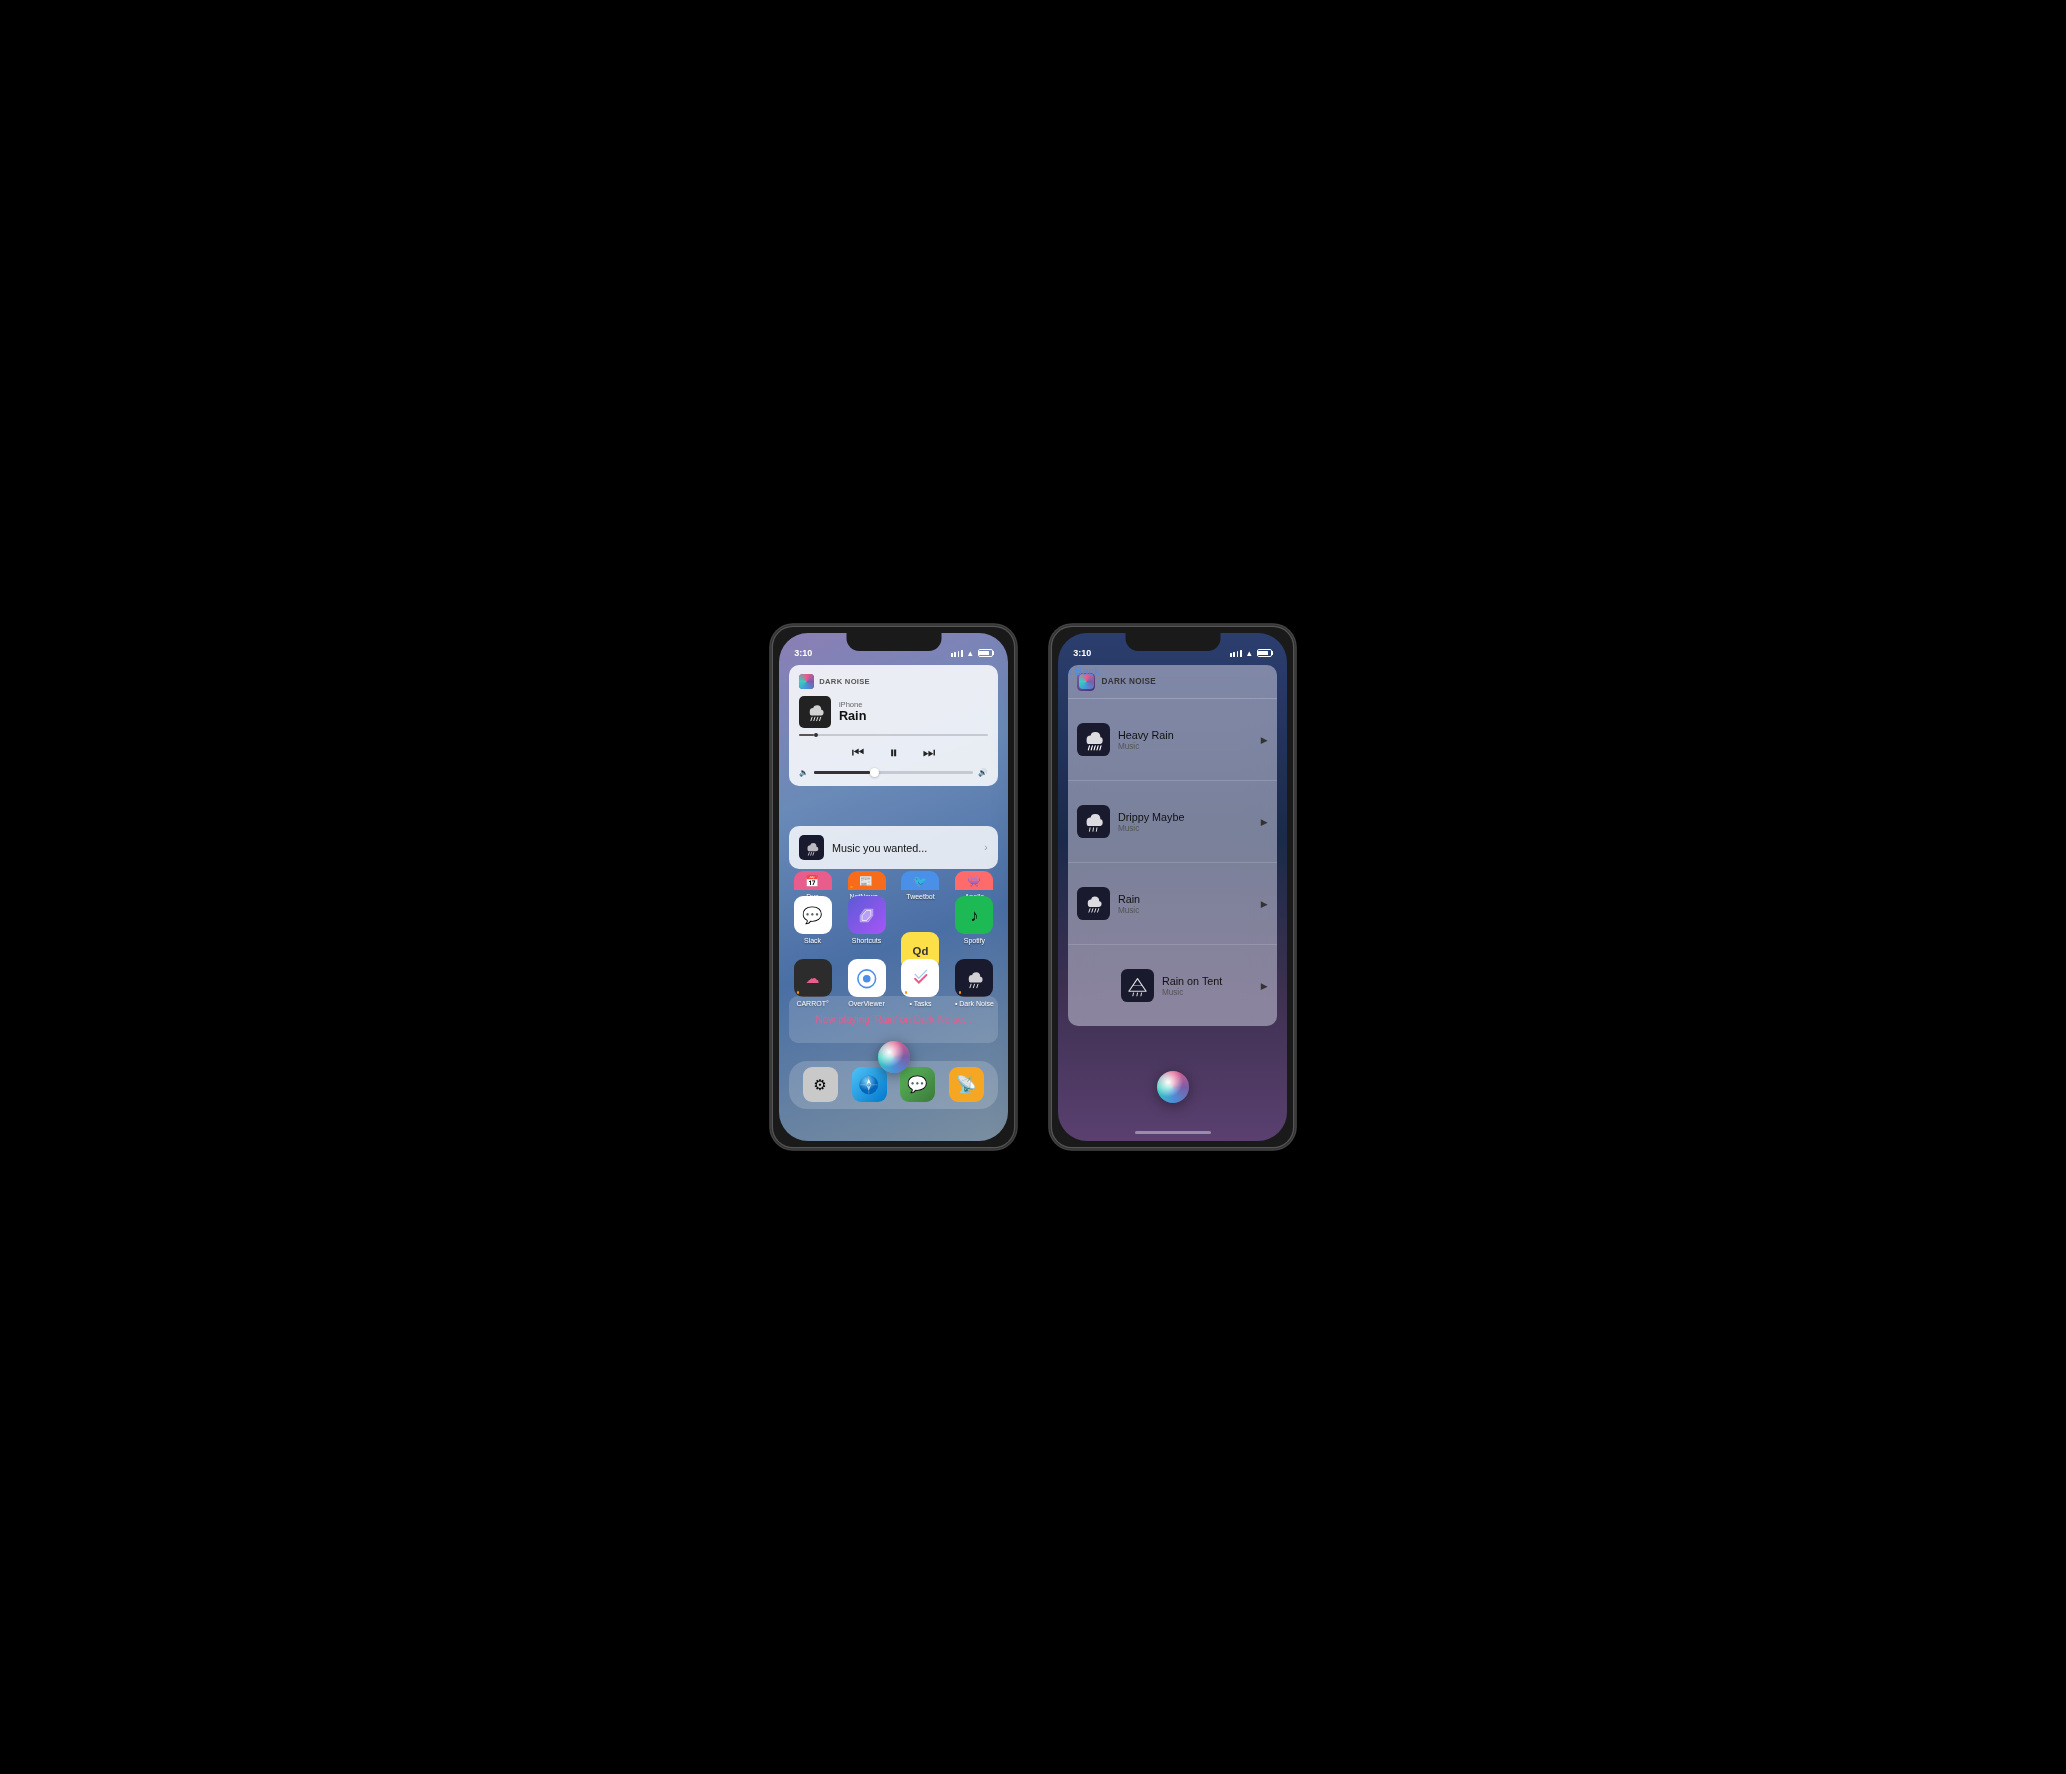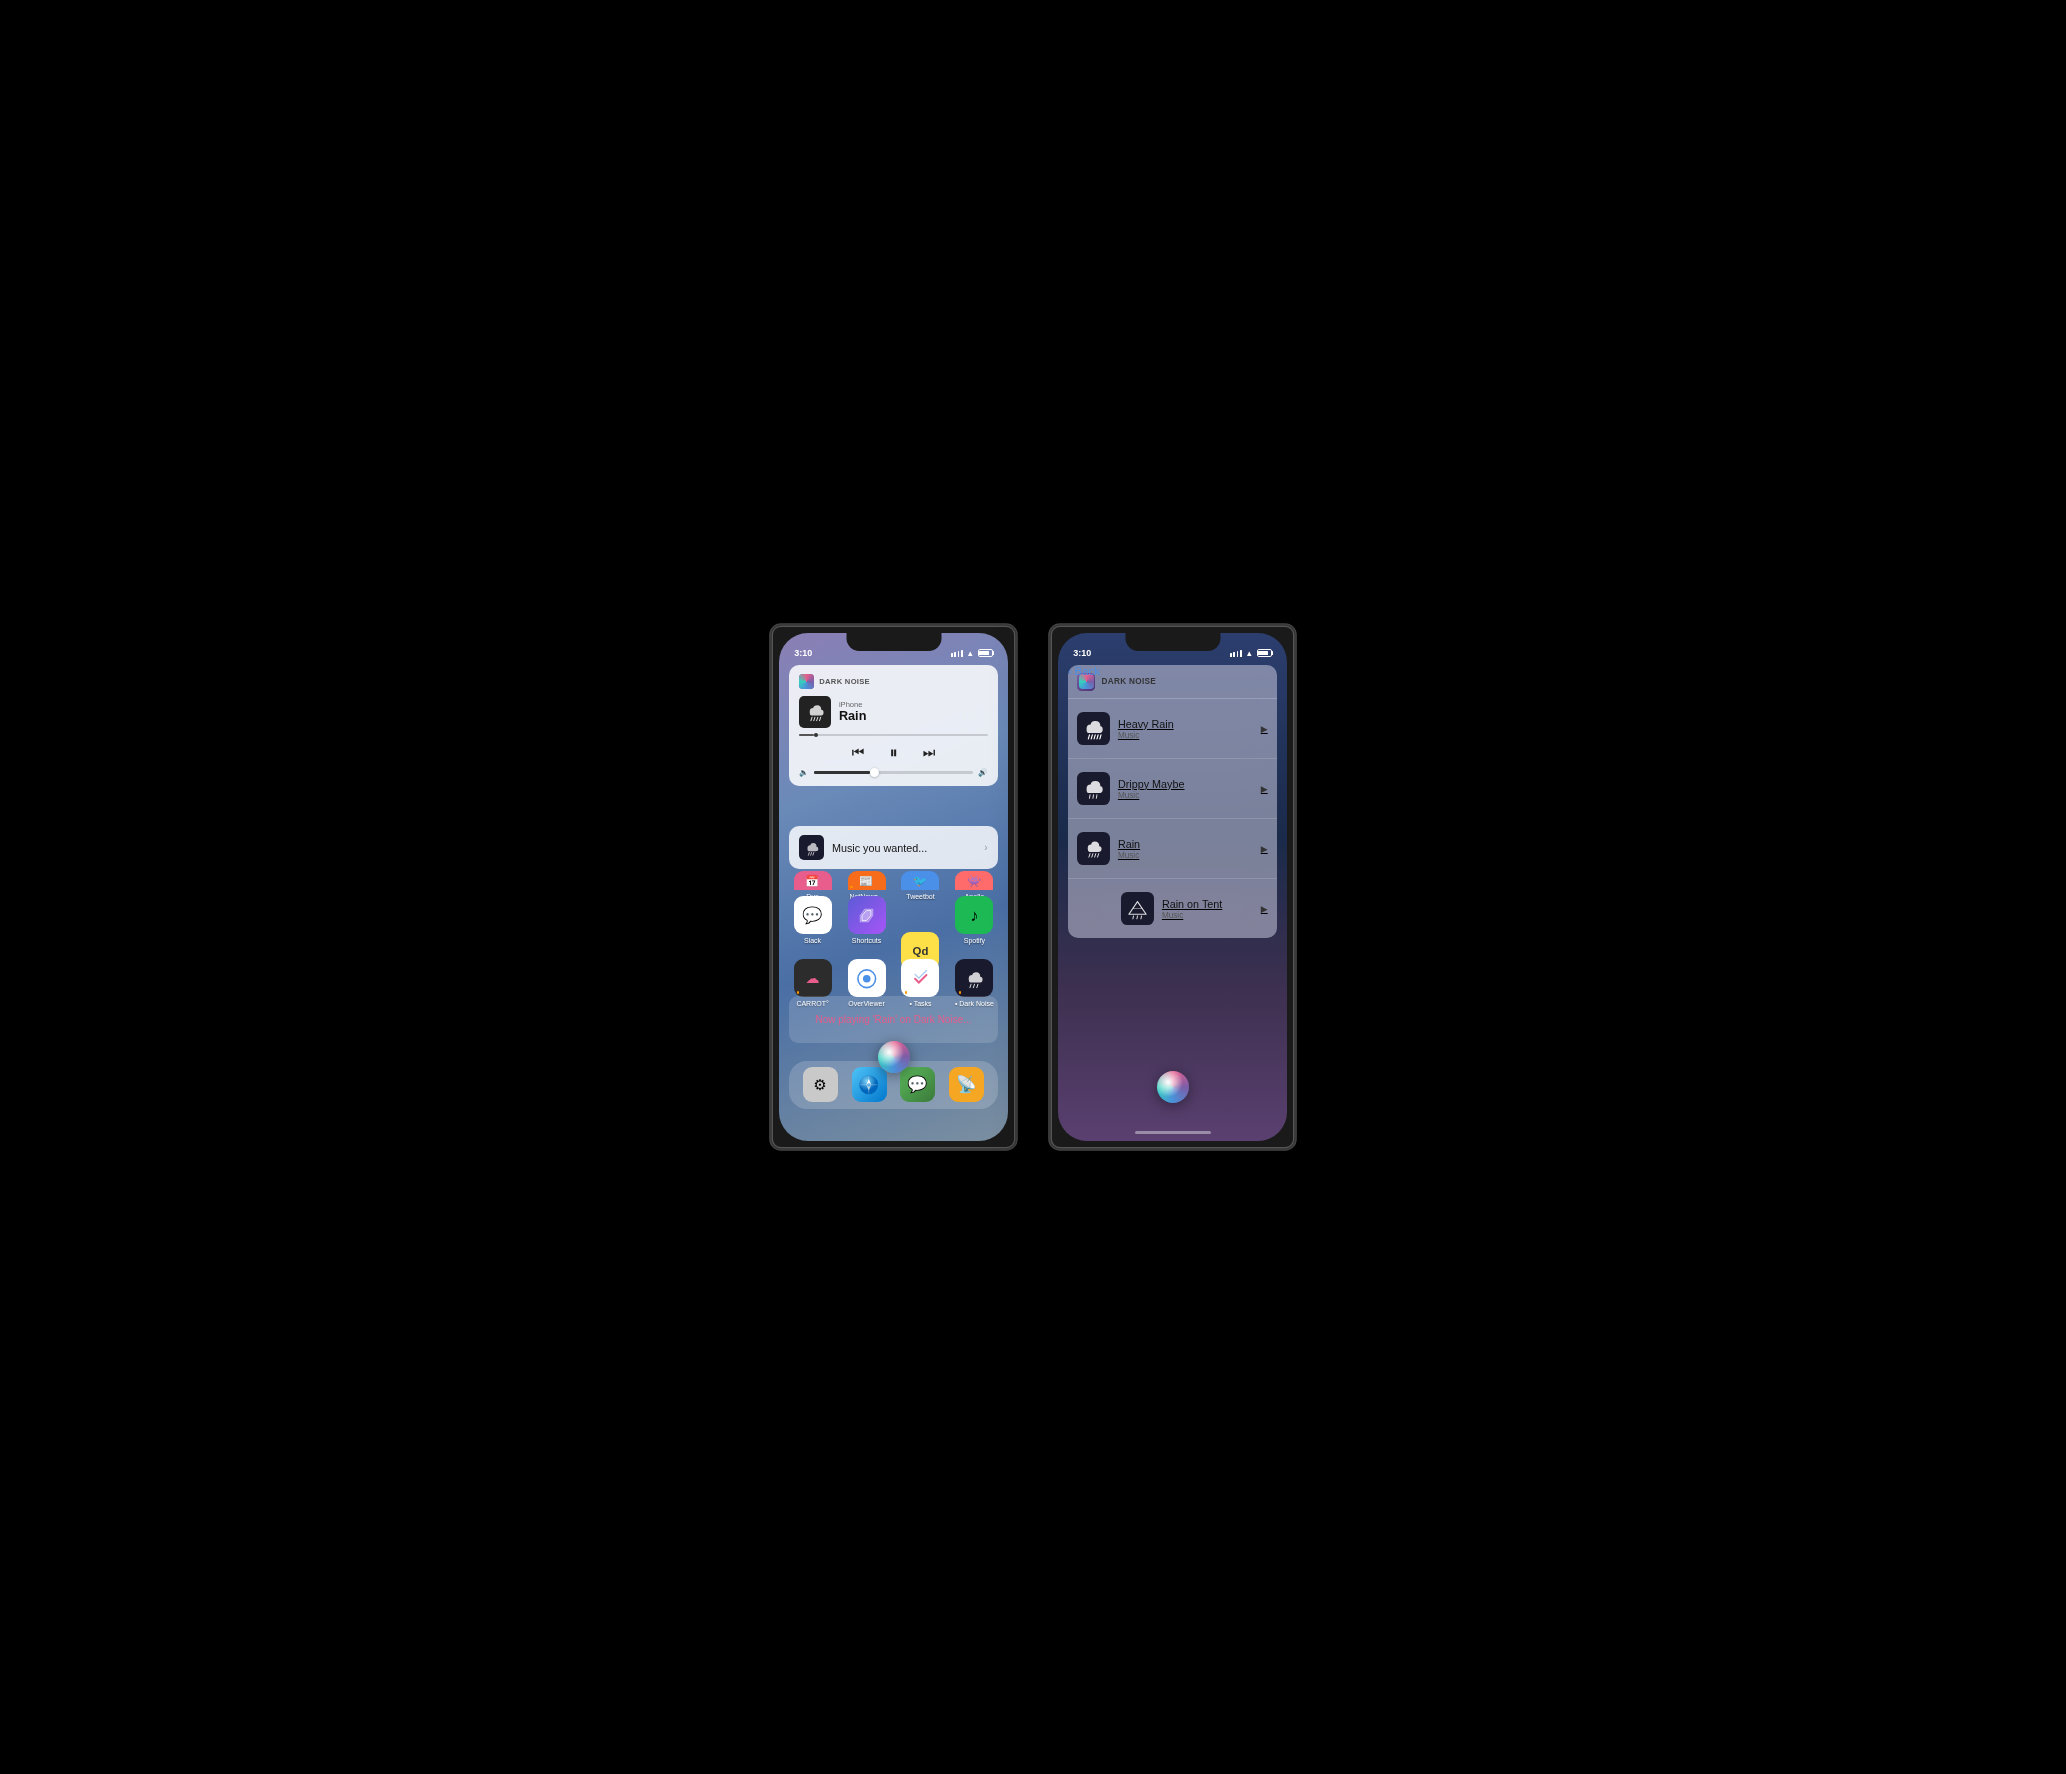--- a/index.html
+++ b/index.html
@@ -12,21 +12,21 @@
       font-family: -apple-system, BlinkMacSystemFont, 'SF Pro Display', 'Helvetica Neue', sans-serif;
       gap: 38px;
       padding: 25px;
     }
 
     
     .iphone {
       width: 241px;
       height: 520px;
       background: #1a1a1a;
-      border-radius: 8px;
+      border-radius: 20px;
       position: relative;
       box-shadow:
         0 0 0 1.3px #555,
         0 0 0 2.5px #333,
         0 0 0 3.8px #444,
         0 19px 51px rgba(0,0,0,0.8);
       overflow: hidden;
     }
 
     .iphone-screen {
@@ -435,24 +435,23 @@
     .dn-title {
       font-size: 8.2px;
       font-weight: 700;
       color: #333;
       letter-spacing: 0.3px;
     }
 
     .dn-item {
       display: flex;
       align-items: center;
-      padding: 13px 9px;
+      padding: 24px 9px;
       gap: 7.6px;
       border-bottom: 0.6px solid rgba(255,255,255,0.15);
-      text-decoration: underline;
     }
 
     .dn-item:last-child {
       border-bottom: none;
       margin-left: 44px;
     }
 
     .dn-item-art {
       width: 33px;
       height: 33px;

